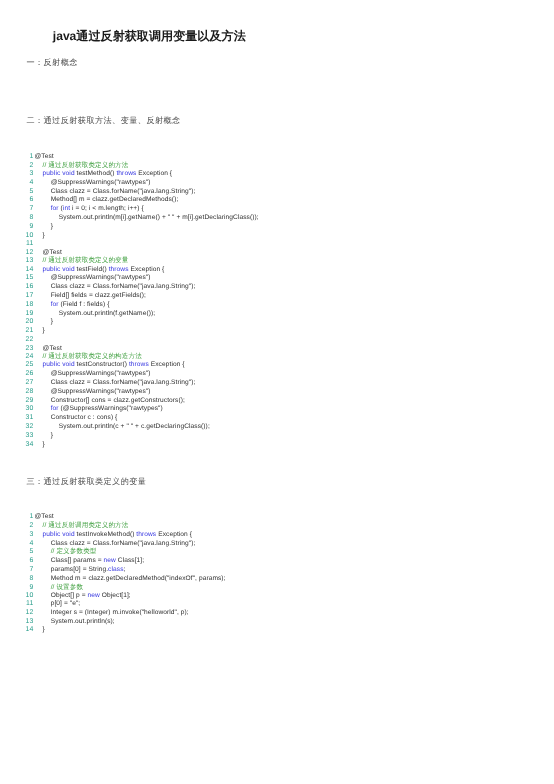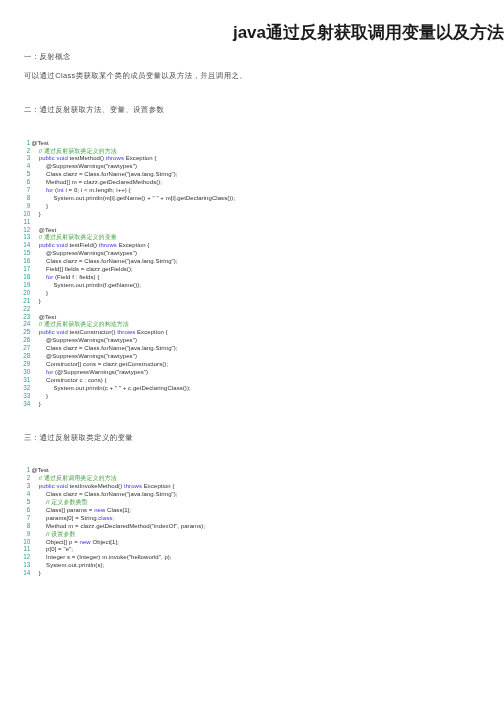--- a/index.html
+++ b/index.html
@@ -19,26 +19,27 @@
     position: relative;
     width: 504px;
     height: 713px;
     transform: translateZ(0);
   }
 
   .article-title {
     position: absolute;
     left: 0; right: 0;
     top: 23.4px;
-    text-align: right;
-    font-size: 17px;
+    text-align: left;
+    font-size: 11px;
     font-weight: bold;
     color: #1a1a1a;
     line-height: 20px;
     margin: 0;
+    padding-left: 48px;
   }
   .section-heading, .para {
     position: absolute;
     left: 24px;
     font-size: 7.4px;
     letter-spacing: 0.4px;
     line-height: 10px;
     color: #4a4a4a;
     white-space: pre;
   }
@@ -64,21 +65,20 @@
   .k { color: #3535e0; }
   .c { color: #3f9f3f; }
 </style>
 </head>
 <body>
 
 <div class="page">
   <h1 class="article-title">java通过反射获取调用变量以及方法</h1>
 
   <div class="section-heading" style="top:52.2px">一：反射概念</div>
-  <div class="para" style="top:71px">可以通过Class类获取某个类的成员变量以及方法，并且调用之。</div>
-  <div class="section-heading" style="top:104.7px">二：通过反射获取方法、变量、设置参数</div>
+  <div class="section-heading" style="top:104.7px">二：通过反射获取方法、变量、反射概念</div>
 
   <div class="codeblock" id="code1" style="top:138.6px"><span class="cl"><span class="ln">1</span><span class="tx" style="margin-left: 1.1px;"><span class="t">@Test</span></span></span><span class="cl"><span class="ln">2</span><span class="tx" style="margin-left: 8.45px;"><span class="c">// 通过反射获取类定义的方法</span></span></span><span class="cl"><span class="ln">3</span><span class="tx" style="margin-left: 8.45px;"><span class="k">public void </span><span class="t">testMethod() </span><span class="k">throws </span><span class="t">Exception {</span></span></span><span class="cl"><span class="ln">4</span><span class="tx" style="margin-left: 15.8px;"><span class="t">@SuppressWarnings("rawtypes")</span></span></span><span class="cl"><span class="ln">5</span><span class="tx" style="margin-left: 15.8px;"><span class="t">Class clazz = Class.forName("java.lang.String");</span></span></span><span class="cl"><span class="ln">6</span><span class="tx" style="margin-left: 15.8px;"><span class="t">Method[] m = clazz.getDeclaredMethods();</span></span></span><span class="cl"><span class="ln">7</span><span class="tx" style="margin-left: 15.8px;"><span class="k">for </span><span class="t">(</span><span class="k">int</span><span class="t"> i = 0; i &lt; m.length; i++) {</span></span></span><span class="cl"><span class="ln">8</span><span class="tx" style="margin-left: 23.15px;"><span class="t">System.out.println(m[i].getName() + " " + m[i].getDeclaringClass());</span></span></span><span class="cl"><span class="ln">9</span><span class="tx" style="margin-left: 15.8px;"><span class="t">}</span></span></span><span class="cl"><span class="ln">10</span><span class="tx" style="margin-left: 8.45px;"><span class="t">}</span></span></span><span class="cl"><span class="ln">11</span><span class="tx" style="margin-left: 1.1px;"></span></span><span class="cl"><span class="ln">12</span><span class="tx" style="margin-left: 8.45px;"><span class="t">@Test</span></span></span><span class="cl"><span class="ln">13</span><span class="tx" style="margin-left: 8.45px;"><span class="c">// 通过反射获取类定义的变量</span></span></span><span class="cl"><span class="ln">14</span><span class="tx" style="margin-left: 8.45px;"><span class="k">public void </span><span class="t">testField() </span><span class="k">throws </span><span class="t">Exception {</span></span></span><span class="cl"><span class="ln">15</span><span class="tx" style="margin-left: 15.8px;"><span class="t">@SuppressWarnings("rawtypes")</span></span></span><span class="cl"><span class="ln">16</span><span class="tx" style="margin-left: 15.8px;"><span class="t">Class clazz = Class.forName("java.lang.String");</span></span></span><span class="cl"><span class="ln">17</span><span class="tx" style="margin-left: 15.8px;"><span class="t">Field[] fields = clazz.getFields();</span></span></span><span class="cl"><span class="ln">18</span><span class="tx" style="margin-left: 15.8px;"><span class="k">for </span><span class="t">(Field f : fields) {</span></span></span><span class="cl"><span class="ln">19</span><span class="tx" style="margin-left: 23.15px;"><span class="t">System.out.println(f.getName());</span></span></span><span class="cl"><span class="ln">20</span><span class="tx" style="margin-left: 15.8px;"><span class="t">}</span></span></span><span class="cl"><span class="ln">21</span><span class="tx" style="margin-left: 8.45px;"><span class="t">}</span></span></span><span class="cl"><span class="ln">22</span><span class="tx" style="margin-left: 1.1px;"></span></span><span class="cl"><span class="ln">23</span><span class="tx" style="margin-left: 8.45px;"><span class="t">@Test</span></span></span><span class="cl"><span class="ln">24</span><span class="tx" style="margin-left: 8.45px;"><span class="c">// 通过反射获取类定义的构造方法</span></span></span><span class="cl"><span class="ln">25</span><span class="tx" style="margin-left: 8.45px;"><span class="k">public void </span><span class="t">testConstructor() </span><span class="k">throws </span><span class="t">Exception {</span></span></span><span class="cl"><span class="ln">26</span><span class="tx" style="margin-left: 15.8px;"><span class="t">@SuppressWarnings("rawtypes")</span></span></span><span class="cl"><span class="ln">27</span><span class="tx" style="margin-left: 15.8px;"><span class="t">Class clazz = Class.forName("java.lang.String");</span></span></span><span class="cl"><span class="ln">28</span><span class="tx" style="margin-left: 15.8px;"><span class="t">@SuppressWarnings("rawtypes")</span></span></span><span class="cl"><span class="ln">29</span><span class="tx" style="margin-left: 15.8px;"><span class="t">Constructor[] cons = clazz.getConstructors();</span></span></span><span class="cl"><span class="ln">30</span><span class="tx" style="margin-left: 15.8px;"><span class="k">for </span><span class="t">(@SuppressWarnings("rawtypes")</span></span></span><span class="cl"><span class="ln">31</span><span class="tx" style="margin-left: 15.8px;"><span class="t">Constructor c : cons) {</span></span></span><span class="cl"><span class="ln">32</span><span class="tx" style="margin-left: 23.15px;"><span class="t">System.out.println(c + " " + c.getDeclaringClass());</span></span></span><span class="cl"><span class="ln">33</span><span class="tx" style="margin-left: 15.8px;"><span class="t">}</span></span></span><span class="cl"><span class="ln">34</span><span class="tx" style="margin-left: 8.45px;"><span class="t">}</span></span></span></div>
 
   <div class="section-heading" style="top:432.6px">三：通过反射获取类定义的变量</div>
 
   <div class="codeblock" id="code2" style="top:466.4px"><span class="cl"><span class="ln">1</span><span class="tx" style="margin-left: 1.1px;"><span class="t">@Test</span></span></span><span class="cl"><span class="ln">2</span><span class="tx" style="margin-left: 8.45px;"><span class="c">// 通过反射调用类定义的方法</span></span></span><span class="cl"><span class="ln">3</span><span class="tx" style="margin-left: 8.45px;"><span class="k">public void </span><span class="t">testInvokeMethod() </span><span class="k">throws </span><span class="t">Exception {</span></span></span><span class="cl"><span class="ln">4</span><span class="tx" style="margin-left: 15.8px;"><span class="t">Class clazz = Class.forName("java.lang.String");</span></span></span><span class="cl"><span class="ln">5</span><span class="tx" style="margin-left: 15.8px;"><span class="c">// 定义参数类型</span></span></span><span class="cl"><span class="ln">6</span><span class="tx" style="margin-left: 15.8px;"><span class="t">Class[] params = </span><span class="k">new </span><span class="t">Class[1];</span></span></span><span class="cl"><span class="ln">7</span><span class="tx" style="margin-left: 15.8px;"><span class="t">params[0] = String.</span><span class="k">class</span><span class="t">;</span></span></span><span class="cl"><span class="ln">8</span><span class="tx" style="margin-left: 15.8px;"><span class="t">Method m = clazz.getDeclaredMethod("indexOf", params);</span></span></span><span class="cl"><span class="ln">9</span><span class="tx" style="margin-left: 15.8px;"><span class="c">// 设置参数</span></span></span><span class="cl"><span class="ln">10</span><span class="tx" style="margin-left: 15.8px;"><span class="t">Object[] p = </span><span class="k">new </span><span class="t">Object[1];</span></span></span><span class="cl"><span class="ln">11</span><span class="tx" style="margin-left: 15.8px;"><span class="t">p[0] = "e";</span></span></span><span class="cl"><span class="ln">12</span><span class="tx" style="margin-left: 15.8px;"><span class="t">Integer s = (Integer) m.invoke("helloworld", p);</span></span></span><span class="cl"><span class="ln">13</span><span class="tx" style="margin-left: 15.8px;"><span class="t">System.out.println(s);</span></span></span><span class="cl"><span class="ln">14</span><span class="tx" style="margin-left: 8.45px;"><span class="t">}</span></span></span></div>
 </div>
 
 </body></html>

